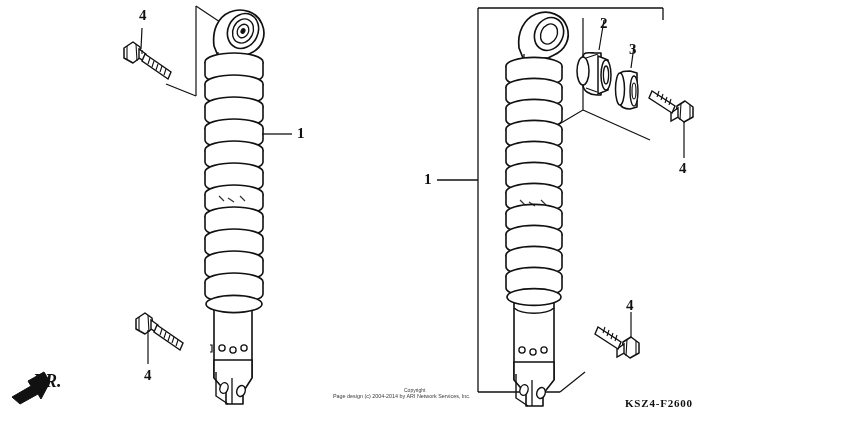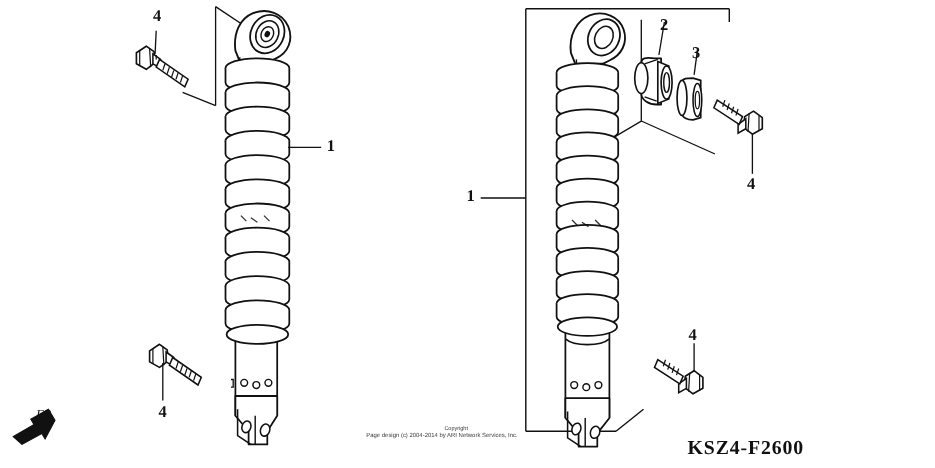--- a/index.html
+++ b/index.html
@@ -2,22 +2,22 @@
 <html><head>
 <meta charset="utf-8">
 <style>
   html,body{margin:0;padding:0;background:#ffffff;}
   body{width:850px;height:425px;position:relative;overflow:hidden;
        font-family:"Liberation Sans", sans-serif;color:#000;}
   #sheet{position:absolute;inset:0;width:850px;height:425px;}
   .lbl{position:absolute;font-family:"Liberation Serif", serif;font-weight:bold;
        color:#111;line-height:1;white-space:nowrap;}
   .callout{font-size:15px;}
-  .partcode{font-size:18px;letter-spacing:.8px;font-family:"Liberation Serif",serif;font-weight:bold;}
-  .frtxt{font-size:11px;font-family:"Liberation Serif",serif;font-weight:normal;font-style:italic;}
+  .partcode{font-size:11px;letter-spacing:.8px;font-family:"Liberation Serif",serif;font-weight:bold;}
+  .frtxt{font-size:18px;font-family:"Liberation Serif",serif;font-weight:bold;font-style:italic;}
   .copy{position:absolute;font-family:"Liberation Sans",sans-serif;font-weight:normal;
         color:#3a3a3a;white-space:nowrap;}
   .copy1{font-size:5px;}
   .copy2{font-size:5.4px;}
 </style>
 </head>
 <body>
 
 <svg id="sheet" viewBox="0 0 850 425">
   <defs>

